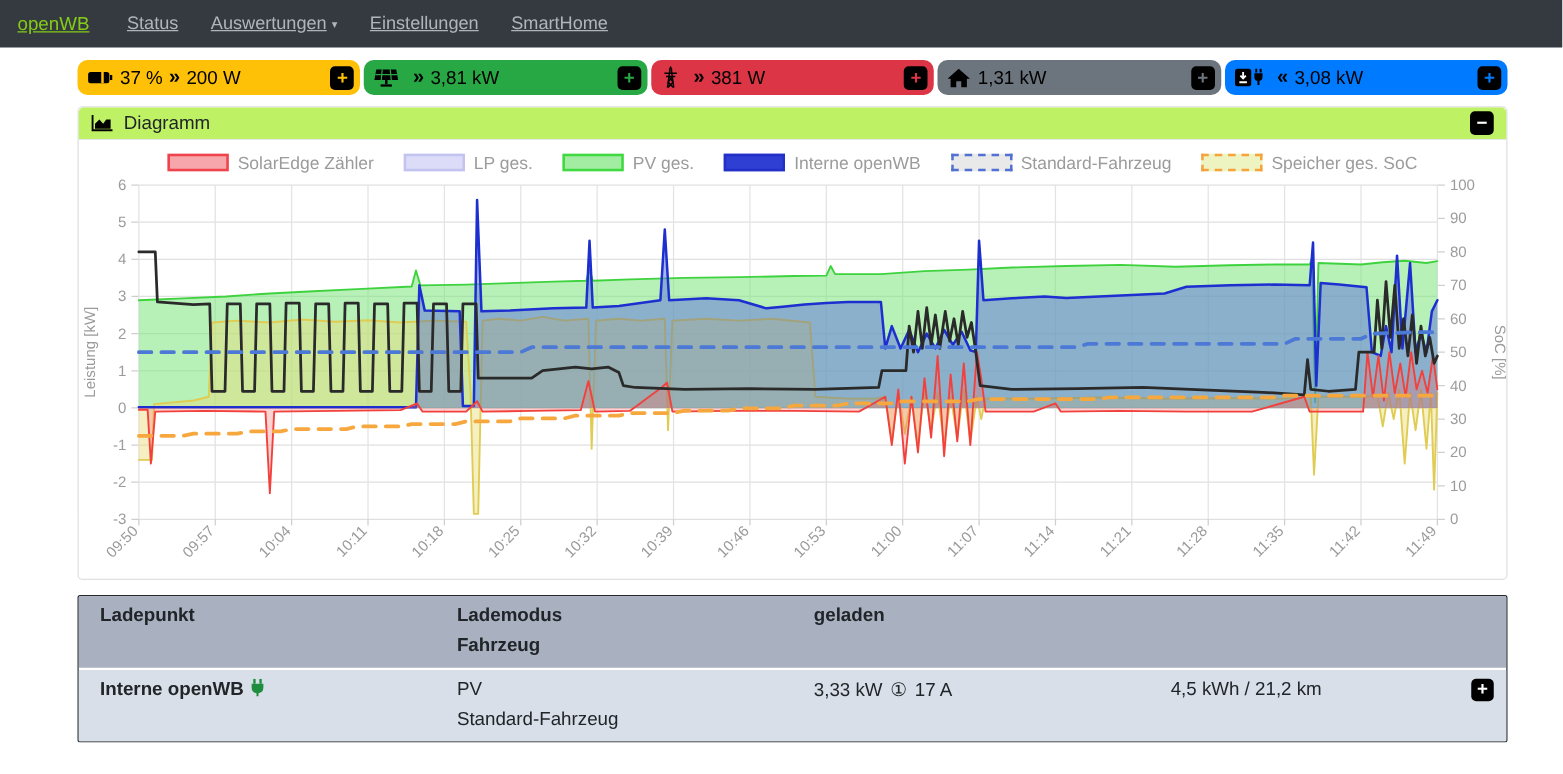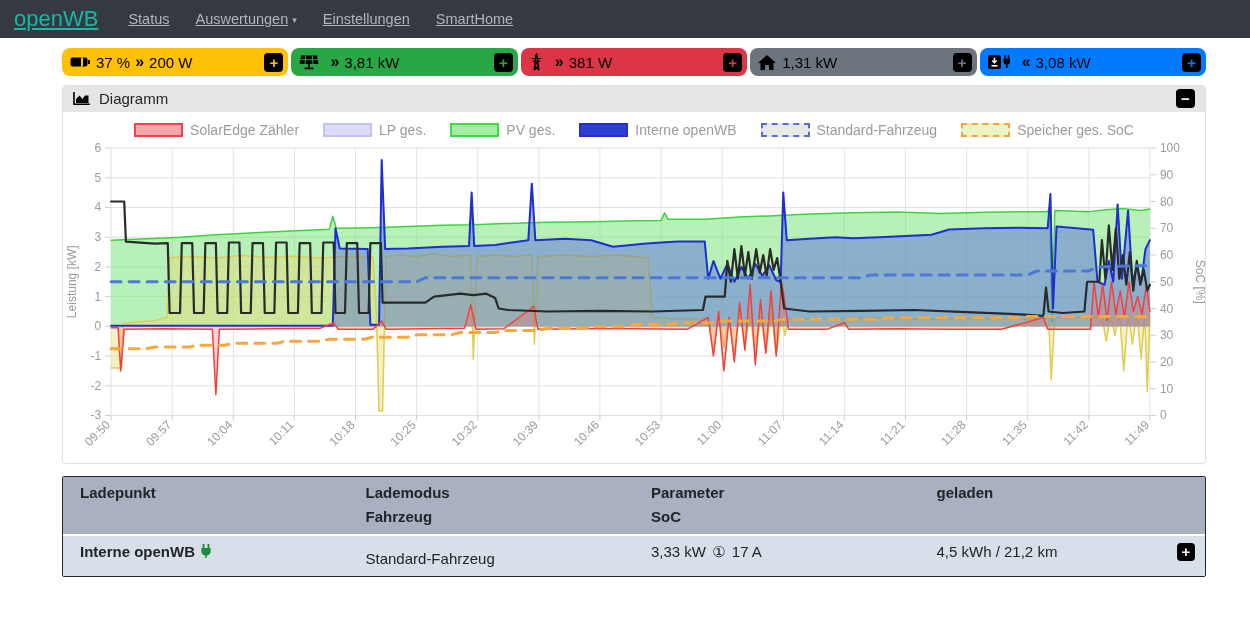--- a/index.html
+++ b/index.html
@@ -1,35 +1,35 @@
 <!DOCTYPE html>
 <html><head>
 <meta charset="utf-8">
 <style>
   * { box-sizing: border-box; }
   body { margin:0; background:#fff; color:#212529; font-family:"Liberation Sans", sans-serif; }
 
   
   .navbar { height:38px; background:#343a40; display:flex; align-items:center; padding:0 14px; }
-  .brand { color:#14b8a6; font-size:22px; text-decoration:underline; margin-right:30px; cursor:pointer; }
+  .brand { color:#84cc16; font-size:15px; text-decoration:underline; margin-right:30px; cursor:pointer; }
   .nav-link { color:#b0b5ba; font-size:14.5px; text-decoration:underline; margin-right:26px; cursor:pointer; }
   .nav-link .caret { font-size:9px; display:inline-block; margin-left:4px; transform:translateY(-1px); }
 
   main { margin:0 44px 0 62px; }
 
   
   .badges { display:flex; gap:3px; margin-top:10px; }
   .badge { flex:1; height:28px; border-radius:8px; display:flex; align-items:center; padding:0 5px 0 8px; font-size:15px; color:#000; }
   .badge svg { flex:0 0 auto; margin-right:6px; }
   .badge .chev { font-weight:700; margin:0 5px; font-size:16px; }
   .sq-btn { margin-left:auto; width:19px; height:19px; background:#000; border-radius:4px; display:flex; align-items:center; justify-content:center; font-size:15px; font-weight:700; line-height:1; cursor:pointer; }
 
   
   .card { margin-top:9px; border:1px solid #e0e0e0; border-radius:4px; }
-  .card-header { background:#e5e5e5; border-bottom:1px solid #e6e6e6; padding:3px 10px; font-size:15px; display:flex; align-items:center; gap:8px; border-radius:4px 4px 0 0; }
+  .card-header { background:#bef264; border-bottom:1px solid #e6e6e6; padding:3px 10px; font-size:15px; display:flex; align-items:center; gap:8px; border-radius:4px 4px 0 0; }
   .card-header .sq-btn { color:#fff; }
   #chart-legend { list-style:none; display:flex; justify-content:center; gap:24px; margin:10px 0 0; padding:0; font-size:14px; color:#9b9b9b; }
   #chart-legend li { display:flex; align-items:center; cursor:pointer; }
   .lg-box { display:inline-block; width:49px; height:14px; border:2px solid; margin-right:7px; }
   #chart-svg { display:block; width:100%; }
 
   
   .lp-table { margin-top:12px; border:1px solid #23272b; border-radius:2px; font-size:15px; }
   .lp-head { background:#a9b1c0; display:flex; font-weight:700; padding:7px 0 9px; border-bottom:2px solid #fff; border-radius:1px 1px 0 0; }
   .lp-body { background:#d9dfe8; display:flex; padding:7px 0 9px; }
@@ -282,37 +282,34 @@
     <div class="lp-head">
       <div class="colc">
           <div>Ladepunkt</div>
           <div class="l2"></div>
         </div>
       <div class="colc">
           <div>Lademodus</div>
           <div class="l2">Fahrzeug</div>
         </div>
       <div class="colc">
-          <div>Parameter</div>
-          <div class="l2">SoC</div>
-        </div>
-      <div class="colc">
           <div>geladen</div>
           <div class="l2"></div>
         </div>
     </div>
     <div class="lp-body">
       <div class="colc">
         <span class="bold">Interne openWB</span><svg class="plug-ic" width="12" height="15" viewBox="0 0 12 15">
             <rect x="2.6" y="0" width="1.9" height="4" fill="#1e8e3e"></rect>
             <rect x="7.5" y="0" width="1.9" height="4" fill="#1e8e3e"></rect>
             <path d="M1.3 4 L10.7 4 L10.7 7 A4.7 4.7 0 0 1 6.8 11.6 L6.8 14 L5.2 14 L5.2 11.6 A4.7 4.7 0 0 1 1.3 7 Z" fill="#1e8e3e"></path>
           </svg>
       </div>
       <div class="colc">
+        <div>PV</div>
         <div class="l2">Standard-Fahrzeug</div>
       </div>
       <div class="colc">
         <div><span>3,33 kW</span> <span class="phase-ic">①</span> <span>17 A</span></div>
       </div>
       <div class="colc col-last">
         <span>4,5 kWh / 21,2 km</span>
         <span class="sq-btn">+</span>
       </div>
     </div>

